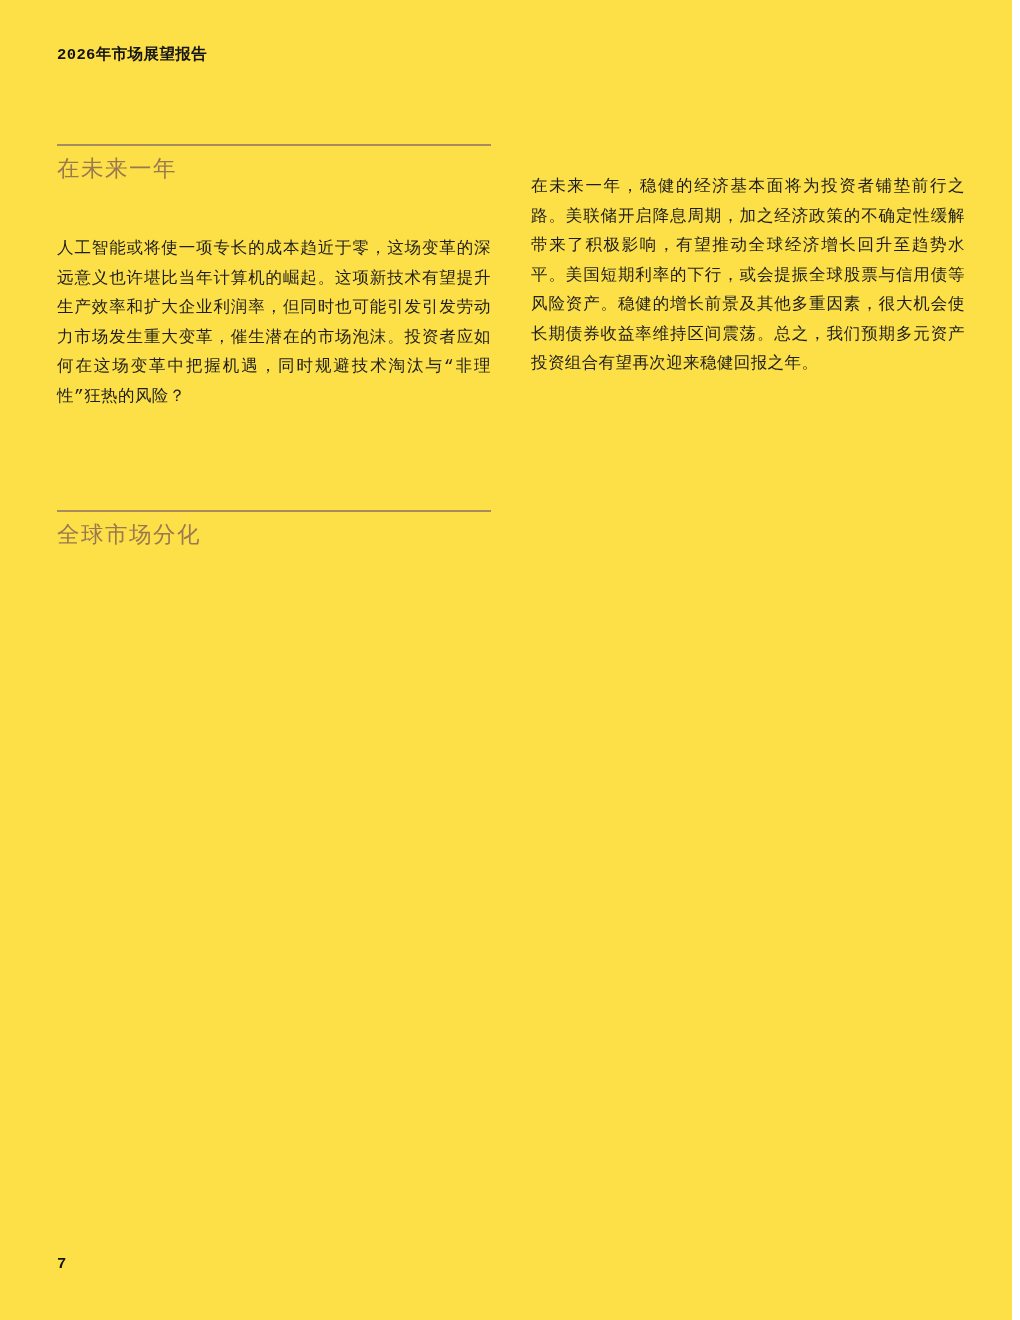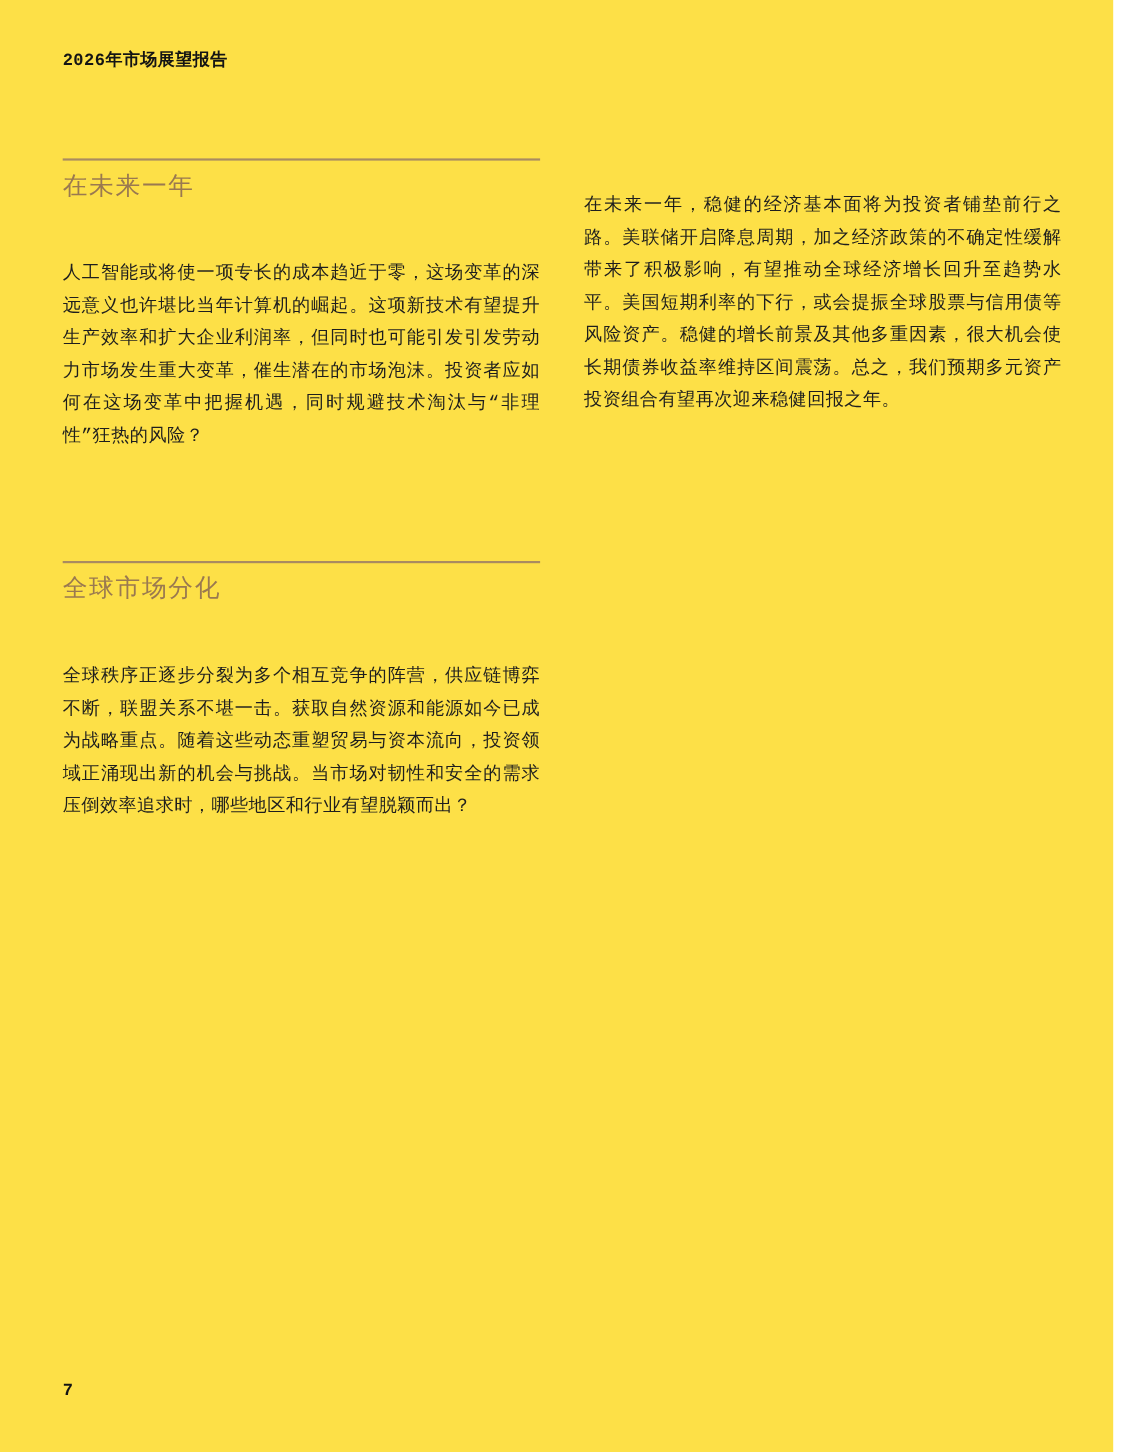--- a/index.html
+++ b/index.html
@@ -72,21 +72,20 @@
 
   <div class="section" style="top:144px;">
     <div class="rule"></div>
     <h2 class="section-title">在未来一年</h2>
     <p class="body-text">人工智能或将使一项专长的成本趋近于零，这场变革的深远意义也许堪比当年计算机的崛起。这项新技术有望提升生产效率和扩大企业利润率，但同时也可能引发引发劳动力市场发生重大变革，催生潜在的市场泡沫。投资者应如何在这场变革中把握机遇，同时规避技术淘汰与“非理性”狂热的风险？</p>
   </div>
 
   <div class="section" style="top:510px;">
     <div class="rule"></div>
     <h2 class="section-title">全球市场分化</h2>
-    <p class="body-text">全球秩序正逐步分裂为多个相互竞争的阵营，供应链博弈不断，联盟关系不堪一击。获取自然资源和能源如今已成为战略重点。随着这些动态重塑贸易与资本流向，投资领域正涌现出新的机会与挑战。当市场对韧性和安全的需求压倒效率追求时，哪些地区和行业有望脱颖而出？</p>
   </div>
 
 
   <div class="col-right">
     <p class="body-text">在未来一年，稳健的经济基本面将为投资者铺垫前行之路。美联储开启降息周期，加之经济政策的不确定性缓解带来了积极影响，有望推动全球经济增长回升至趋势水平。美国短期利率的下行，或会提振全球股票与信用债等风险资产。稳健的增长前景及其他多重因素，很大机会使长期债券收益率维持区间震荡。总之，我们预期多元资产投资组合有望再次迎来稳健回报之年。</p>
   </div>
 
   <div class="page-number">7</div>
 
 </div>

